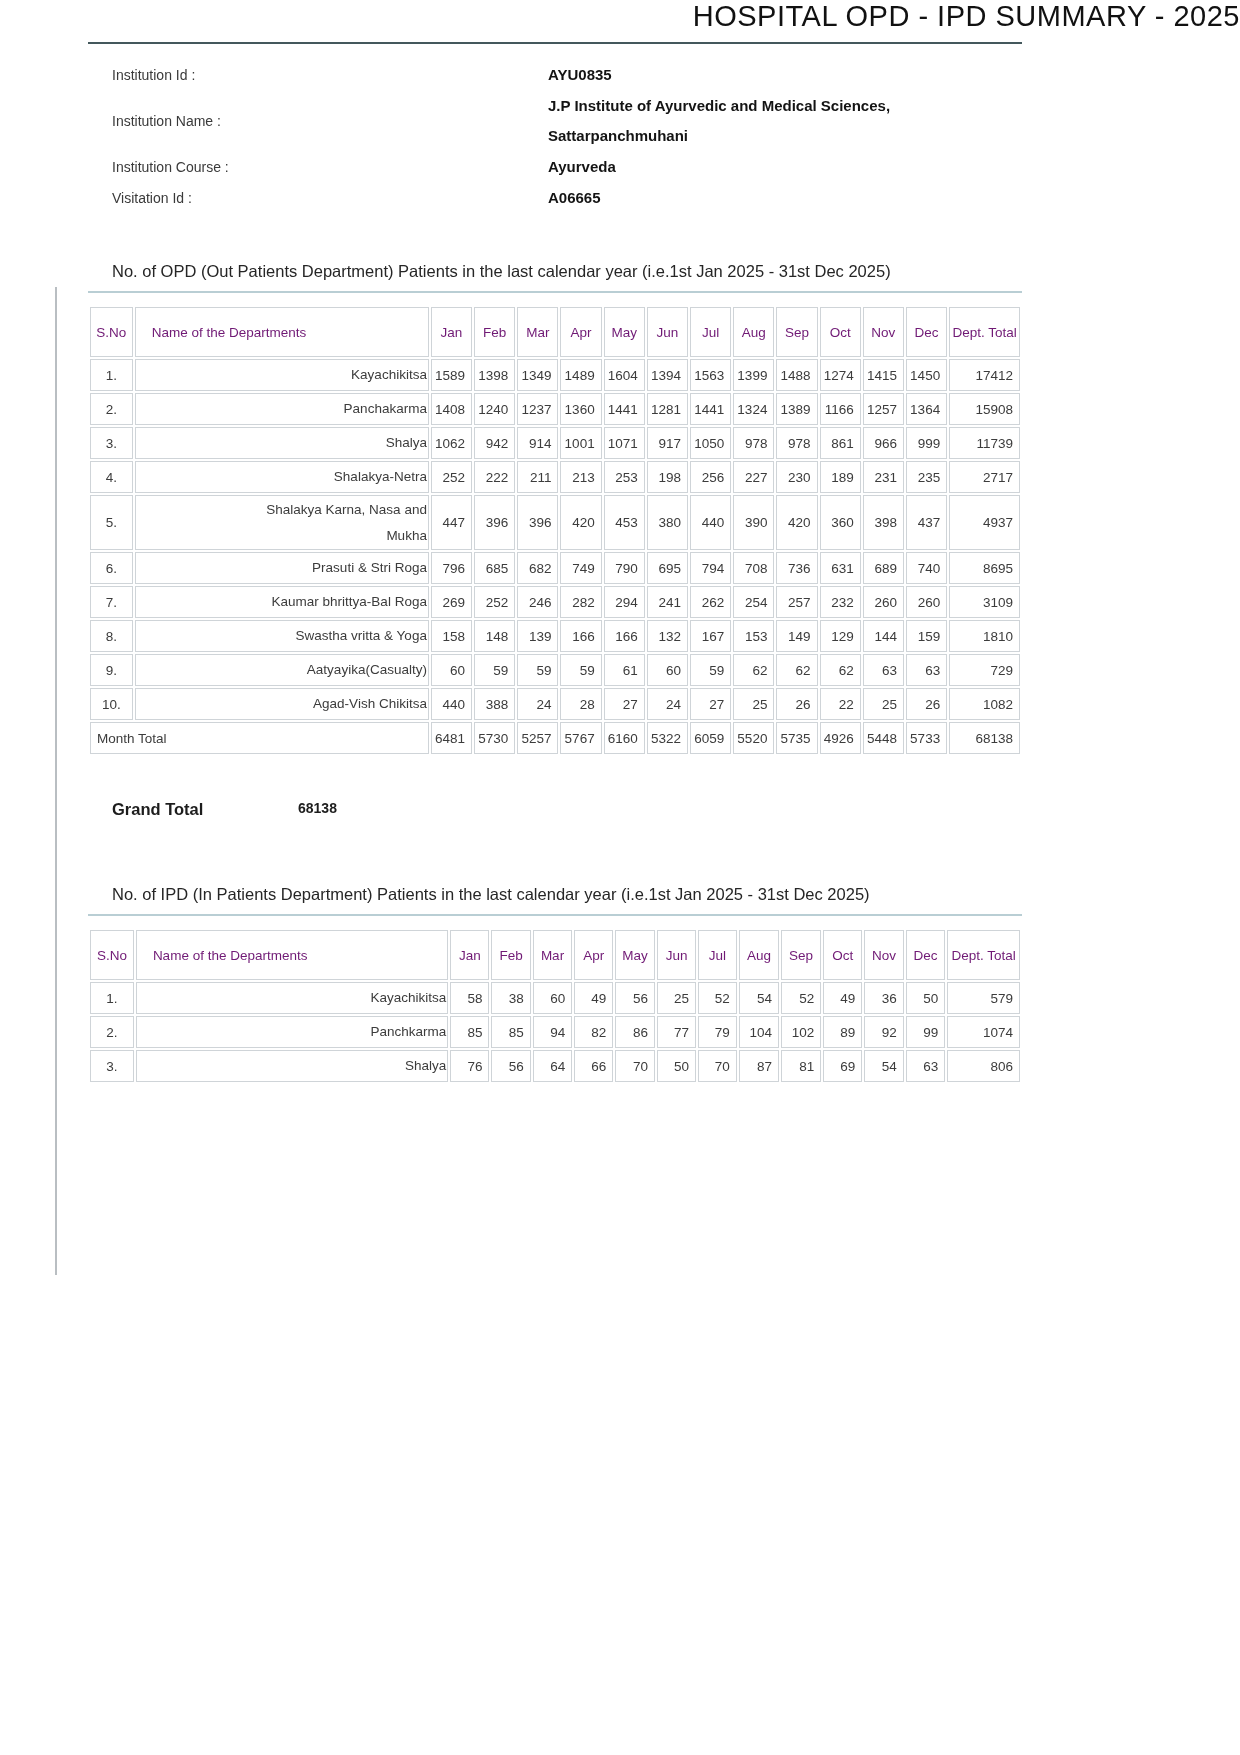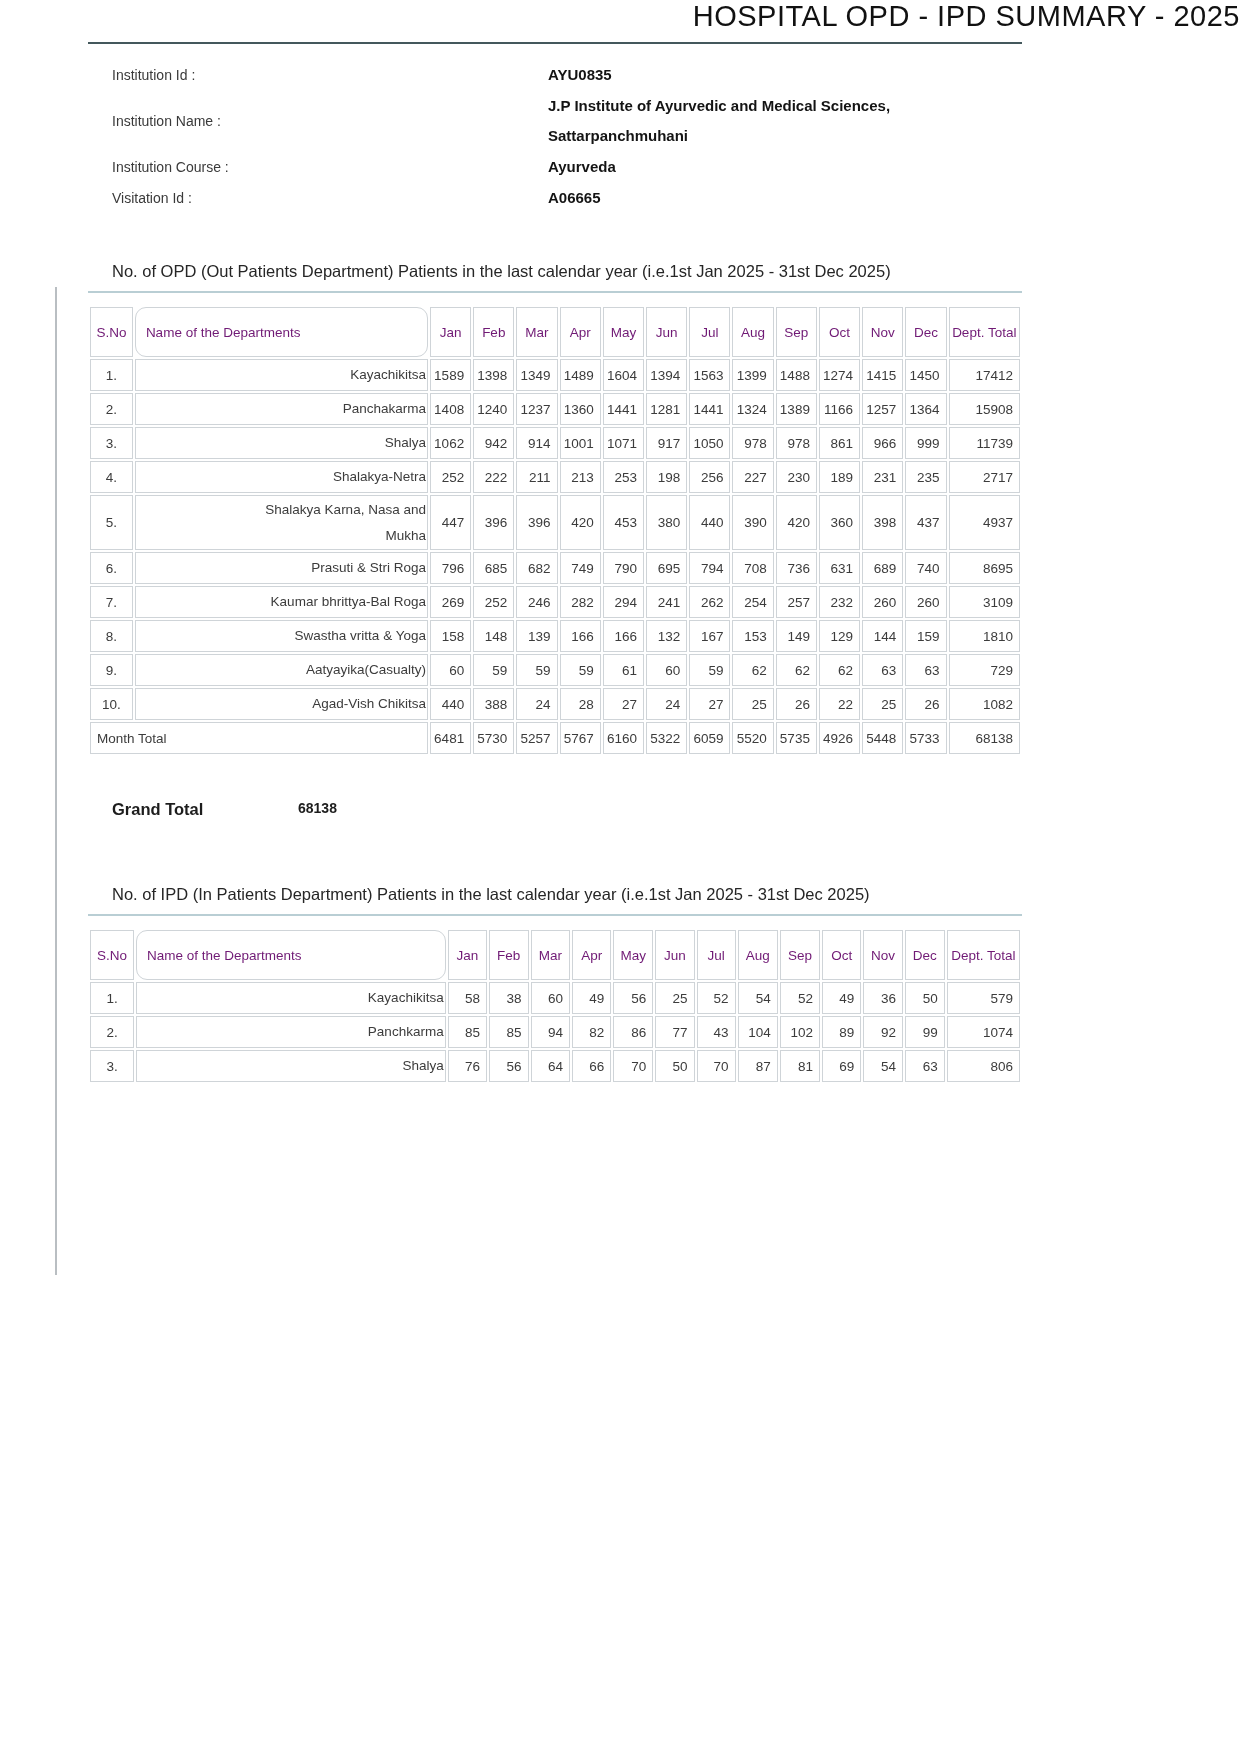--- a/index.html
+++ b/index.html
@@ -88,21 +88,21 @@
     color: #3c3c3c;
     background: #fff;
   }
   table.summary th {
     font-weight: 400;
     height: 46px;
     text-align: center;
     color: #701a75;
   }
   table.summary th.col-sno { width: 42px; }
-  table.summary th.col-name { width: 340px; text-align: left; padding-left: 10px; border-radius: 11px; }
+  table.summary th.col-name { width: 340px; text-align: left; padding-left: 16px; }
   table.summary th.col-month { width: 38px; }
   table.summary th.col-total { width: 76px; }
   table.summary td { height: 28px; }
   .cell-sno { text-align: center; color: #8f8f8f; }
   .cell-name { text-align: right; padding-left: 0; color: #333; white-space: pre-line; line-height: 1.9; }
   .cell-num { text-align: right; padding-right: 6px; }
   .cell-mt-label { text-align: left; padding-left: 6px; color: #333; }
   .grand-total {
     margin-top: 44px;
     margin-left: 24px;
@@ -417,21 +417,21 @@
         </tr>
         <tr>
           <td class="cell-sno">2.</td>
           <td class="cell-name">Panchkarma</td>
           <td class="cell-num">85</td>
           <td class="cell-num">85</td>
           <td class="cell-num">94</td>
           <td class="cell-num">82</td>
           <td class="cell-num">86</td>
           <td class="cell-num">77</td>
-          <td class="cell-num">43</td>
+          <td class="cell-num">79</td>
           <td class="cell-num">104</td>
           <td class="cell-num">102</td>
           <td class="cell-num">89</td>
           <td class="cell-num">92</td>
           <td class="cell-num">99</td>
           <td class="cell-num">1074</td>
         </tr>
         <tr>
           <td class="cell-sno">3.</td>
           <td class="cell-name">Shalya</td>

